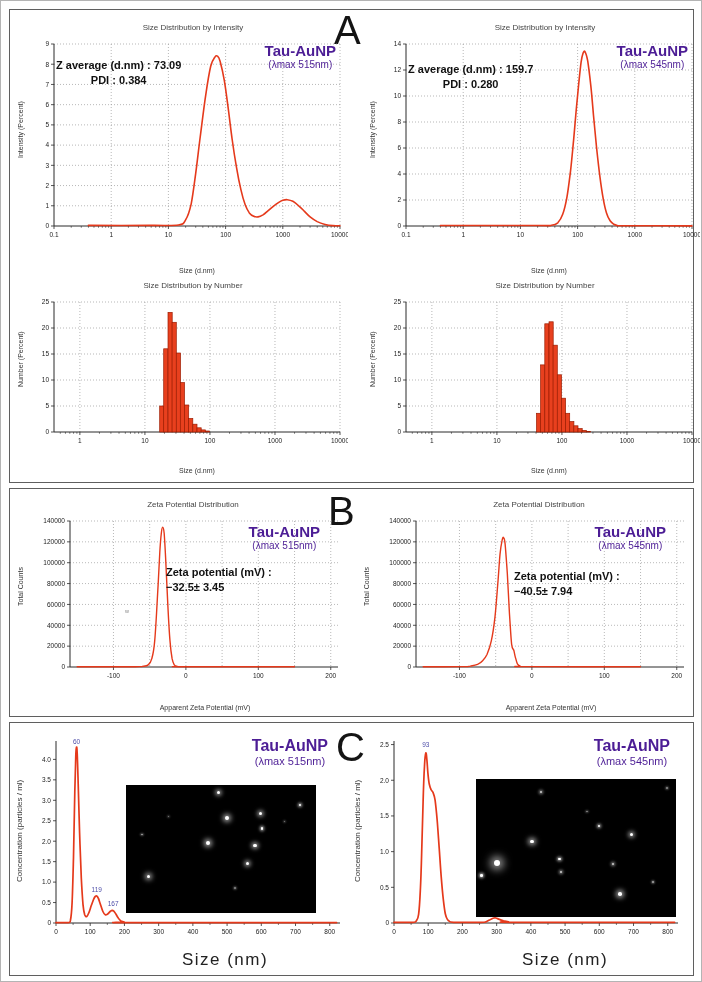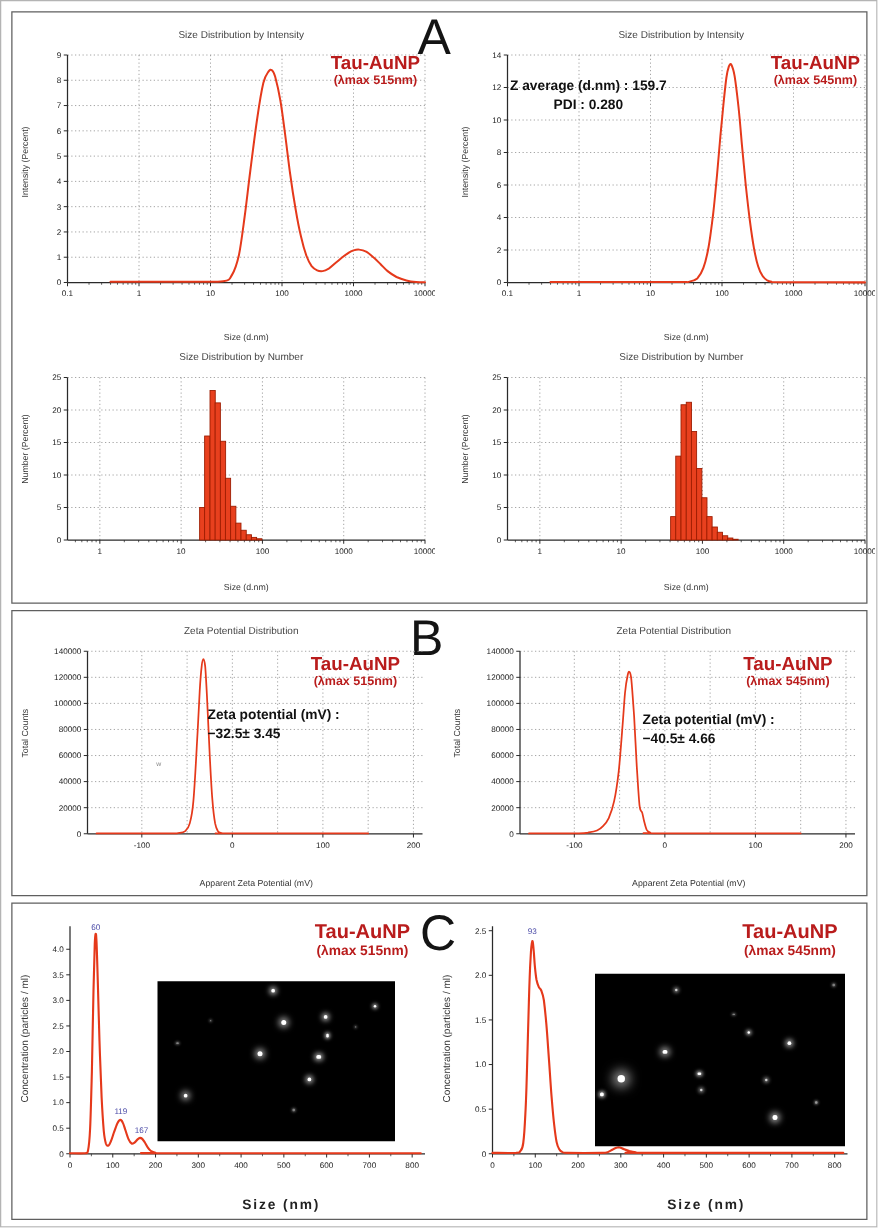--- a/index.html
+++ b/index.html
@@ -31,25 +31,25 @@
   .ylabel{position:absolute;writing-mode:vertical-rl;transform:rotate(180deg);
           left:1px;top:0;height:calc(100% - 34px);text-align:center;
           font-size:7px;color:#333;}
   .plot{position:absolute;left:12px;top:18px;}
   #chart-b1 .plot,#chart-b2 .plot{left:10px;}
   #chart-c1 .plot,#chart-c2 .plot{left:10px;top:2px;}
   .xlabel{position:absolute;bottom:2px;left:38px;right:10px;text-align:center;
           font-size:7px;color:#333;}
   #chart-b1 .xlabel,#chart-b2 .xlabel{left:54px;}
   .c-ylabel{font-size:8px;height:calc(100% - 40px);}
-  .c-xlabel{font-size:11px;font-weight:bold;letter-spacing:1.5px;color:#222;
+  .c-xlabel{font-size:17px;font-weight:normal;letter-spacing:1.5px;color:#222;
             left:90px;right:4px;bottom:3px;}
-  .sample{position:absolute;text-align:center;color:#b91c1c;line-height:1.15;}
+  .sample{position:absolute;text-align:center;color:#4c1d95;line-height:1.15;}
   .sample-name{font-size:15px;font-weight:bold;}
-  .sample-sub{font-size:10px;font-weight:bold;}
+  .sample-sub{font-size:10px;font-weight:normal;}
   #chart-a1 .sample,#chart-a2 .sample{right:14px;top:24px;}
   #chart-b1 .sample,#chart-b2 .sample{right:30px;top:28px;}
   #chart-c1 .sample,#chart-c2 .sample{right:22px;top:8px;}
   #chart-c1 .sample-name,#chart-c2 .sample-name{font-size:16px;}
   #chart-c1 .sample-sub,#chart-c2 .sample-sub{font-size:11px;}
   .stats{position:absolute;font-weight:bold;color:#111;font-size:11px;line-height:1.4;}
   #chart-a1 .stats{left:40px;top:40px;text-align:center;}
   #chart-a2 .stats{left:40px;top:44px;text-align:center;}
   #chart-b1 .stats{left:150px;top:70px;text-align:left;}
   #chart-b2 .stats{left:152px;top:74px;text-align:left;}
@@ -158,20 +158,24 @@
           <line x1="303.1396078888155" y1="190" x2="303.1396078888155" y2="191.8" stroke="#2a2a2a" stroke-width="0.6"></line>
           <line x1="306.45674725593915" y1="190" x2="306.45674725593915" y2="191.8" stroke="#2a2a2a" stroke-width="0.6"></line>
           <line x1="309.3826715399294" y1="190" x2="309.3826715399294" y2="191.8" stroke="#2a2a2a" stroke-width="0.6"></line>
           <path d="M60.4 189.4C70.9 189.4,108.2 189.5,123.2 189.4C138.2 189.3,144.7 189.9,150.5 189.0C156.2 188.1,155.5 187.5,157.6 183.9C159.7 180.4,161.5 175.5,163.2 167.8C164.8 160.0,166.2 148.5,167.7 137.4C169.2 126.3,170.5 114.2,172.2 101.0C173.9 87.9,176.0 70.4,177.8 58.6C179.5 46.8,181.2 36.5,182.7 30.2C184.3 24.0,185.8 22.8,186.9 21.1C188.0 19.5,188.6 19.5,189.4 20.1C190.3 20.8,190.9 21.1,192.1 25.2C193.2 29.2,195.0 36.8,196.3 44.4C197.6 52.0,198.7 60.9,200.0 70.7C201.3 80.5,202.7 92.9,204.1 103.0C205.5 113.2,207.0 122.9,208.5 131.4C209.9 139.8,211.4 147.4,212.9 153.6C214.3 159.8,215.8 164.9,217.2 168.8C218.6 172.6,219.9 174.9,221.3 176.9C222.8 178.8,224.2 179.6,225.7 180.3C227.2 181.0,228.6 181.1,230.1 180.9C231.6 180.7,233.3 179.9,235.0 178.9C236.6 177.9,238.1 176.4,239.9 174.8C241.8 173.3,244.1 171.2,245.9 169.8C247.7 168.4,249.3 167.3,250.8 166.3C252.2 165.4,253.4 164.8,254.8 164.3C256.2 163.9,257.7 163.5,259.3 163.7C261.0 163.9,263.0 164.3,264.9 165.3C266.8 166.3,268.8 168.1,270.7 169.8C272.7 171.5,274.7 173.6,276.5 175.4C278.4 177.3,280.0 179.2,282.1 180.9C284.2 182.6,286.7 184.3,289.2 185.6C291.7 186.8,294.5 187.7,297.1 188.4C299.8 189.1,302.4 189.4,304.9 189.6C307.3 189.8,310.8 189.8,312.0 189.8" fill="none" stroke="#e5391b" stroke-width="1.6" stroke-linejoin="round" stroke-linecap="round"></path>
         </svg>
       <div class="xlabel">Size (d.nm)</div>
       <div class="sample">
         <div class="sample-name">Tau-AuNP</div>
         <div class="sample-sub">(λmax 515nm)</div>
       </div>
+      <div class="stats">
+        <div>Z average (d.nm) :  73.09</div>
+        <div>PDI  :  0.384</div>
+      </div>
     </div>
 
     <div class="chart" id="chart-a2">
       <div class="chart-title">Size Distribution by Intensity</div>
       <div class="ylabel">Intensity (Percent)</div>
       <svg class="plot" width="320" height="212">
           <line x1="26" y1="164" x2="312" y2="164" stroke="#999999" stroke-width="0.7" stroke-dasharray="1,2"></line>
           <line x1="26" y1="138" x2="312" y2="138" stroke="#999999" stroke-width="0.7" stroke-dasharray="1,2"></line>
           <line x1="26" y1="112" x2="312" y2="112" stroke="#999999" stroke-width="0.7" stroke-dasharray="1,2"></line>
           <line x1="26" y1="86" x2="312" y2="86" stroke="#999999" stroke-width="0.7" stroke-dasharray="1,2"></line>
@@ -557,21 +561,21 @@
           <text x="304.7567567567568" y="165" font-size="6.5" text-anchor="middle" fill="#222222">200</text>
           <path d="M51.2 153.7C57.9 153.7,83.2 153.7,91.1 153.6C98.9 153.5,95.9 153.4,98.3 153.1C100.7 152.7,103.5 152.3,105.6 151.4C107.6 150.5,109.1 149.4,110.6 147.7C112.2 146.1,113.5 144.8,115.0 141.5C116.4 138.2,118.0 134.2,119.3 127.9C120.7 121.7,121.9 113.5,123.0 103.9C124.0 94.4,125.0 81.0,125.8 70.6C126.7 60.1,127.3 48.7,128.0 41.4C128.7 34.1,129.6 29.6,130.2 26.8C130.8 24.0,131.2 24.0,131.6 24.7C132.1 25.4,132.5 25.0,133.1 30.9C133.7 36.9,134.5 48.7,135.3 60.1C136.0 71.6,136.7 88.0,137.4 99.8C138.2 111.6,138.9 124.8,139.6 131.1C140.3 137.3,141.2 135.2,141.8 137.3C142.4 139.4,142.6 141.3,143.2 143.6C143.8 145.8,144.6 149.3,145.4 150.9C146.3 152.5,147.1 152.6,148.3 153.1C149.5 153.5,132.6 153.5,152.6 153.6C172.7 153.7,249.2 153.7,268.5 153.7" fill="none" stroke="#e5391b" stroke-width="1.4" stroke-linejoin="round" stroke-linecap="round"></path>
         </svg>
       <div class="xlabel">Apparent Zeta Potential (mV)</div>
       <div class="sample">
         <div class="sample-name">Tau-AuNP</div>
         <div class="sample-sub">(λmax 545nm)</div>
       </div>
       <div class="stats">
         <div>Zeta potential (mV) :</div>
-        <div>−40.5± 4.66</div>
+        <div>−40.5± 7.94</div>
       </div>
     </div>
   </section>
 
   <section class="panel" id="panel-c">
     <div class="panel-letter">C</div>
 
     <div class="chart" id="chart-c1">
       <div class="ylabel c-ylabel">Concentration (particles / ml)</div>
       <svg class="plot" width="324" height="218">

